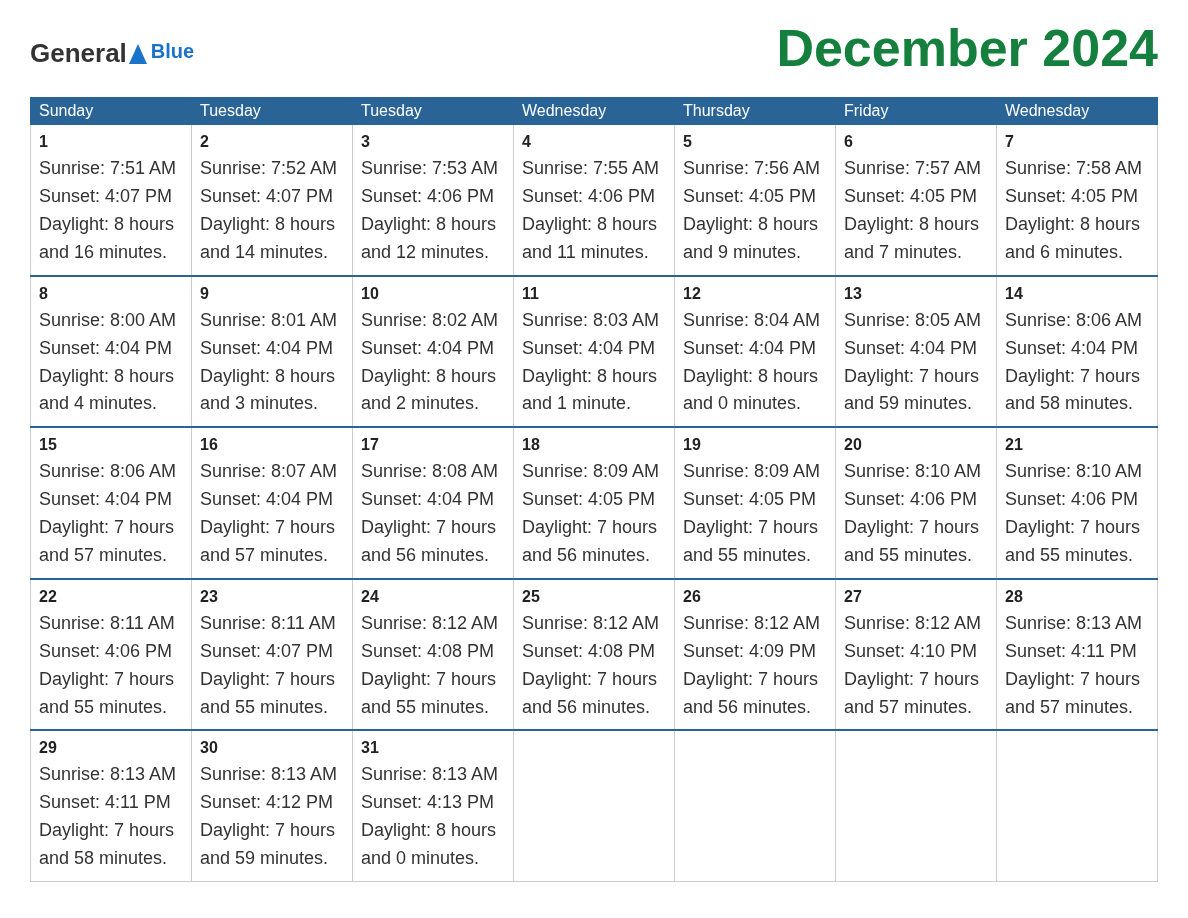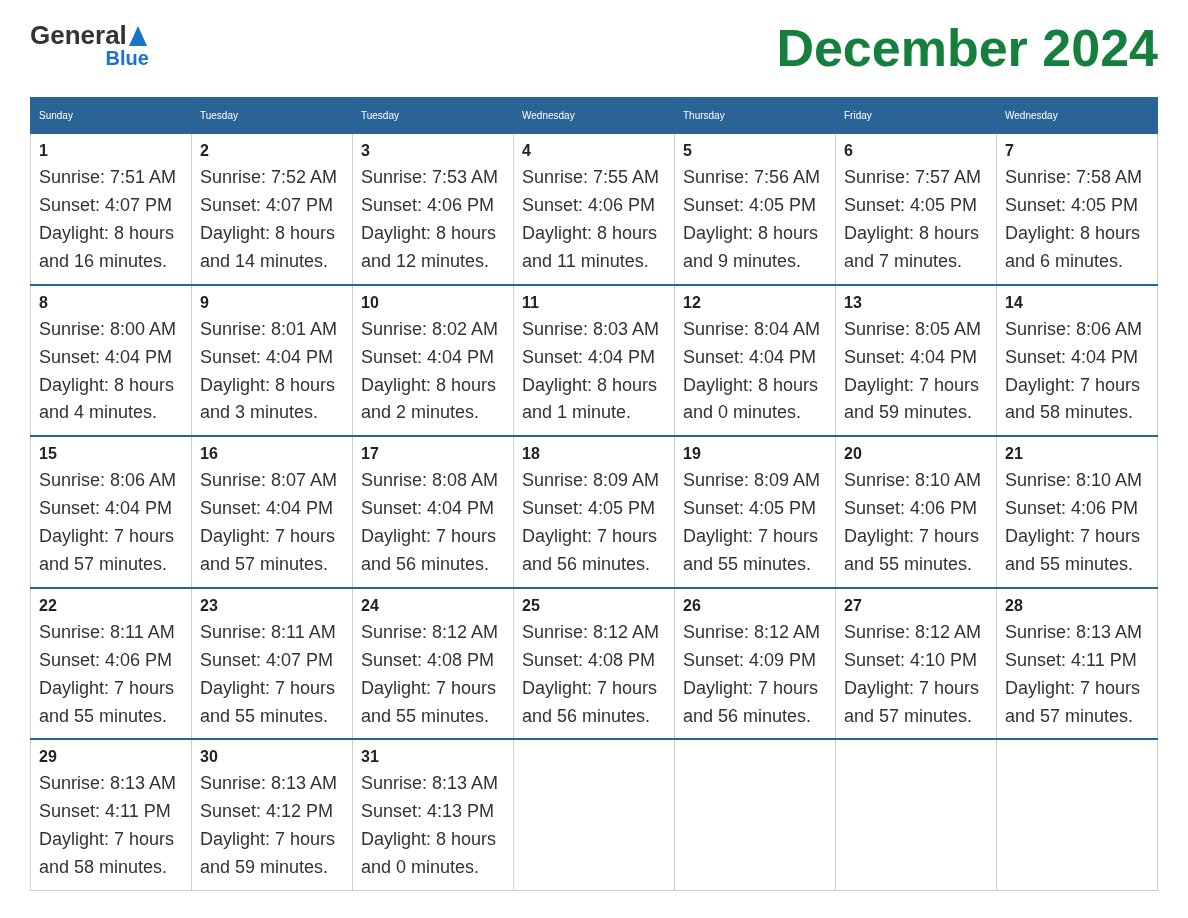--- a/index.html
+++ b/index.html
@@ -11,22 +11,23 @@
       min-height: 918px;
     }
     .header-area {
       display: flex;
       justify-content: space-between;
       align-items: flex-start;
       margin-bottom: 20px;
     }
     .logo-area {
       display: flex;
-      flex-direction: column;
-      align-items: flex-end;
+      flex-direction: row;
+      align-items: center;
+      margin-top: 18px;
     }
     .logo-text {
       font-size: 26px;
       font-weight: bold;
       color: #333;
       display: flex;
       align-items: center;
     }
     .logo-subtitle {
       color: #1a73c8;
@@ -50,23 +51,23 @@
       margin-top: 4px;
     }
     .calendar-table {
       width: 100%;
       border-collapse: collapse;
       border: 1px solid #bbb;
     }
     .calendar-table th {
       background-color: #2a6496;
       color: #fff;
-      font-size: 10px;
+      font-size: 16px;
       font-weight: normal;
-      padding: 12px 8px;
+      padding: 4px 8px;
       text-align: left;
       border: 1px solid #2a6496;
     }
     .calendar-table td {
       vertical-align: top;
       padding: 8px;
       border: 1px solid #ccc;
       font-size: 13px;
       color: #333;
       width: calc(100% / 7);

